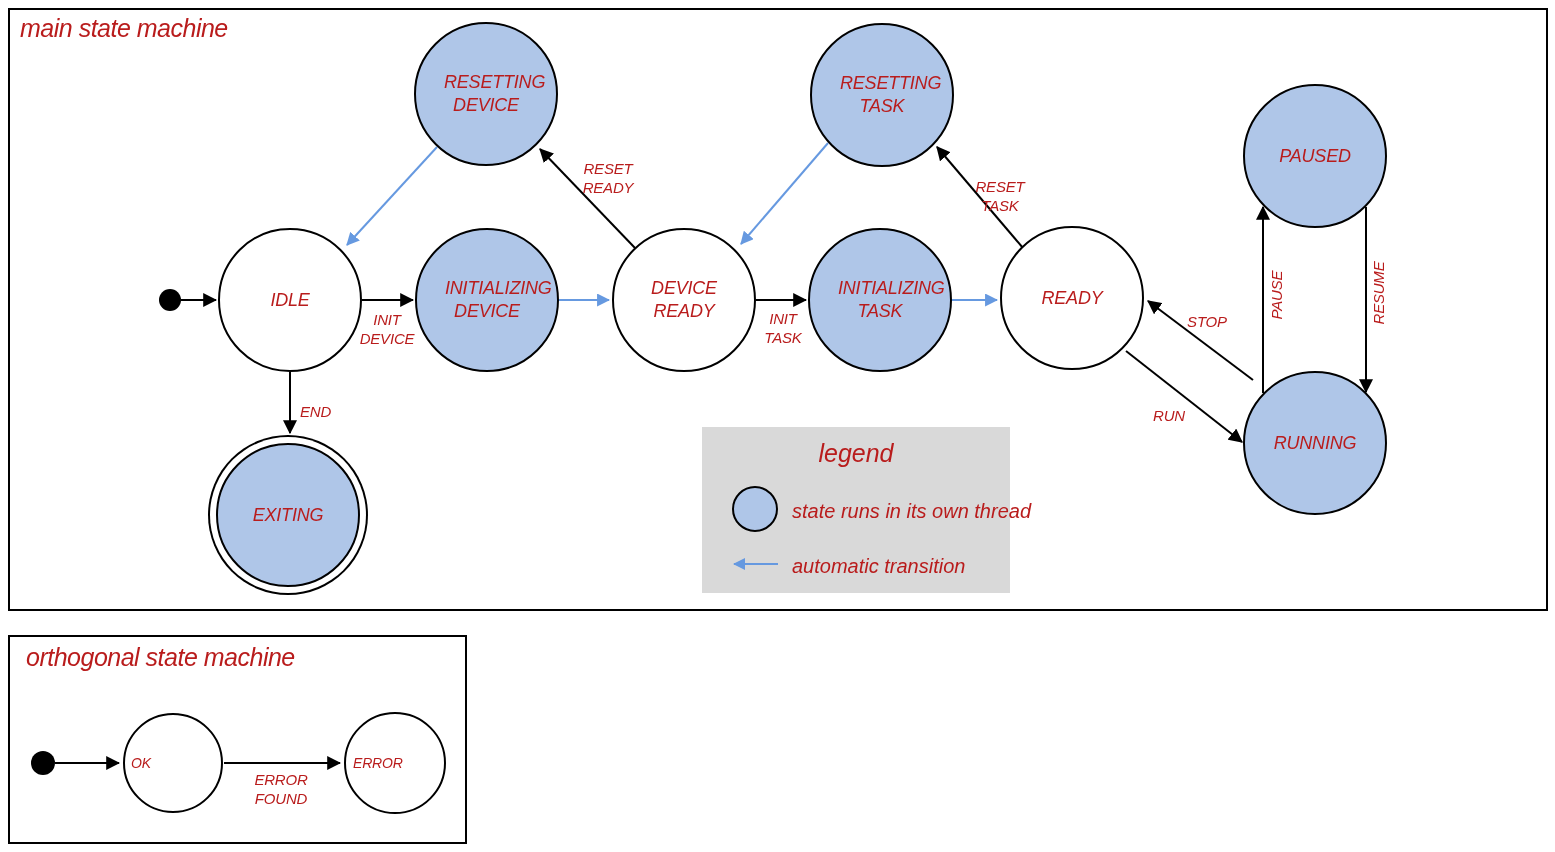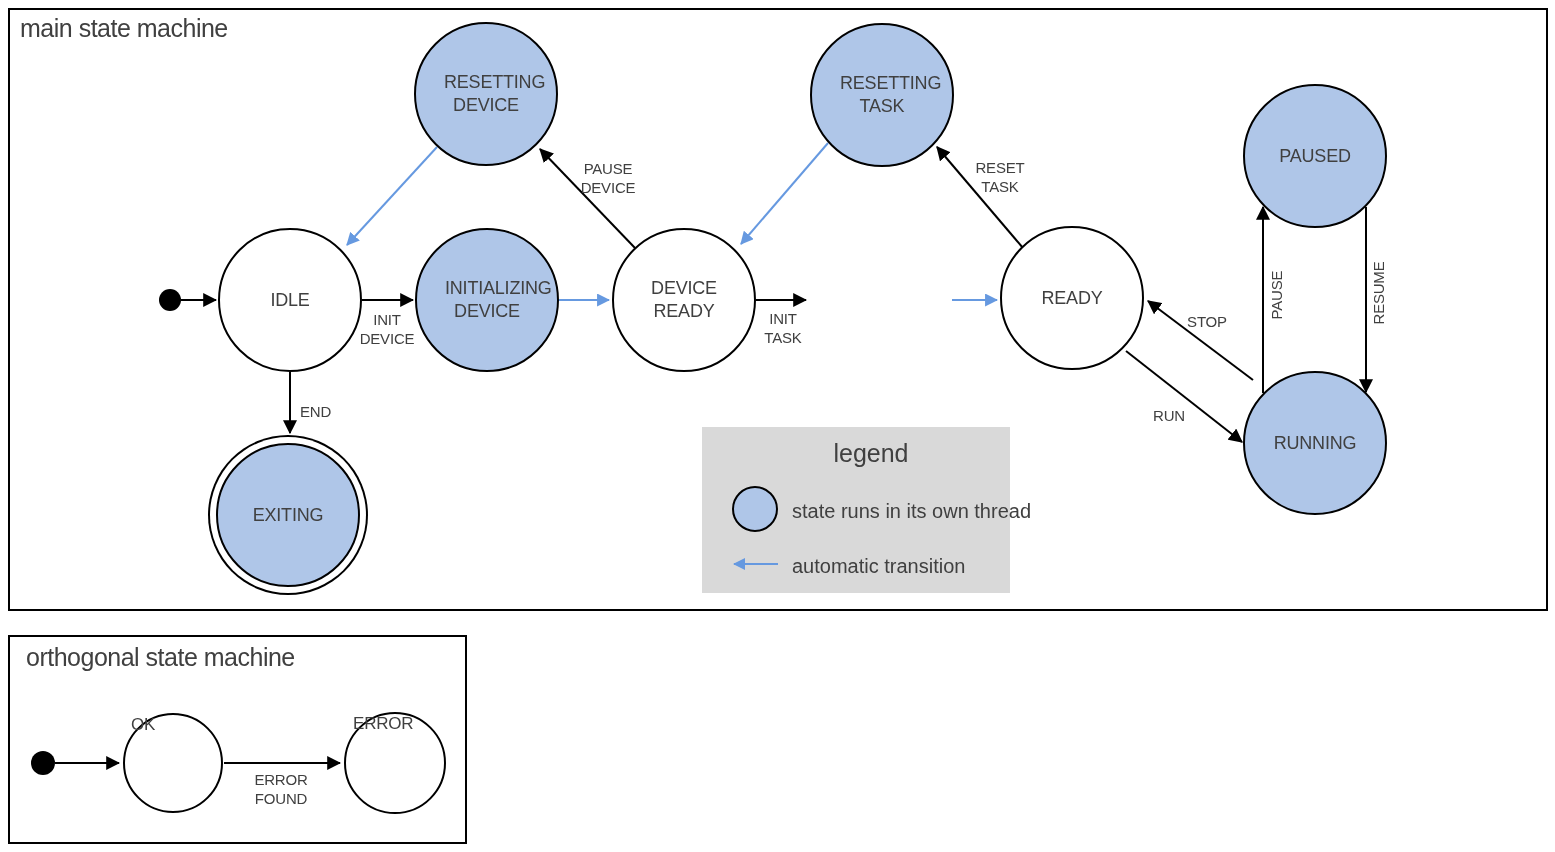--- a/index.html
+++ b/index.html
@@ -1,18 +1,18 @@
 <!DOCTYPE html>
 <html style="--thread-fill: #afc6e8; --plain-fill: #ffffff; --stroke: #000000; --auto-transition: #6699e0; --legend-bg: #d9d9d9;"><head>
 <meta charset="utf-8">
 <style>
   html,body { margin:0; padding:0; background:#fff; }
   .canvas {
     position:relative; width:1555px; height:852px; background:#fff;
-    font-family:"Liberation Sans", sans-serif; color:#404040; overflow:hidden;
+    font-family:"Liberation Sans", sans-serif; color:#b91c1c; overflow:hidden;font-style:italic;
   }
   .panel {
     position:absolute; background:#fff; border:2px solid #000; box-sizing:content-box;
   }
   .panel-title {
     position:absolute; font-size:25px; letter-spacing:-0.5px; white-space:nowrap;
   }
   .edges { position:absolute; left:0; top:0; pointer-events:none; }
   .edge-black { stroke:var(--stroke,#000); stroke-width:2; fill:none; }
   .edge-blue  { stroke:var(--auto-transition,#6699e0); stroke-width:2; fill:none; }
@@ -28,29 +28,29 @@
   .state-label { display:block; width:84px; }
   .idot { position:absolute; background:var(--stroke,#000); border-radius:50%; }
   .edge-label {
     position:absolute; font-size:15px; line-height:1.25; text-align:center;
     letter-spacing:-0.2px; width:60px;
   }
   .edge-label.rot { width:80px; height:20px; transform:rotate(-90deg); white-space:nowrap; }
   .legend {
     position:absolute; background:var(--legend-bg,#d9d9d9);
   }
-  .legend-title { position:absolute; top:12px; left:0; width:100%; text-align:center; font-size:25px;padding-left:15px; }
+  .legend-title { position:absolute; top:12px; left:0; width:100%; text-align:center; font-size:25px; }
   .legend-circle {
     position:absolute; width:46px; height:46px; border:2px solid var(--stroke,#000);
     border-radius:50%; background:var(--thread-fill,#afc6e8); box-sizing:border-box;
   }
   .legend-item { position:absolute; font-size:20px; white-space:nowrap; }
   .ostate {
     position:absolute; border:2px solid var(--stroke,#000); border-radius:50%; background:#fff;
-    display:flex; align-items:flex-start; justify-content:center; font-size:17px;
+    display:flex; align-items:center; justify-content:center; font-size:14px;
     letter-spacing:-0.2px; box-sizing:border-box;
   }
 </style>
 </head>
 <body>
 
 <div class="canvas">
 
   <section class="panel" style="left:8px; top:8px; width:1536px; height:599px;">
 
@@ -91,37 +91,40 @@
     </div>
     <div class="state threaded" style="left:405px; top:218px;">
       <span class="state-label">INITIALIZING DEVICE</span>
     </div>
     <div class="state" style="left:602px; top:218px;">
       <span class="state-label">DEVICE READY</span>
     </div>
     <div class="state threaded" style="left:800px; top:13px;">
       <span class="state-label">RESETTING TASK</span>
     </div>
+    <div class="state threaded" style="left:798px; top:218px;">
+      <span class="state-label">INITIALIZING TASK</span>
+    </div>
     <div class="state" style="left:990px; top:216px;">
       <span class="state-label">READY</span>
     </div>
     <div class="state threaded" style="left:1233px; top:74px;">
       <span class="state-label">PAUSED</span>
     </div>
     <div class="state threaded" style="left:1233px; top:361px;">
       <span class="state-label">RUNNING</span>
     </div>
     <div class="state threaded final" style="left:206px; top:433px;">
       <span class="state-label">EXITING</span>
     </div>
 
     <div class="edge-label" style="left:347px; top:301px;">INIT DEVICE</div>
-    <div class="edge-label" style="left:568px; top:150px;">PAUSE DEVICE</div>
+    <div class="edge-label" style="left:568px; top:150px;">RESET READY</div>
     <div class="edge-label" style="left:743px; top:300px;">INIT TASK</div>
-    <div class="edge-label" style="left:960px; top:149px;text-align:center;">RESET TASK</div>
+    <div class="edge-label" style="left:960px; top:168px;text-align:center;">RESET TASK</div>
     <div class="edge-label" style="left:1129px; top:397px;">RUN</div>
     <div class="edge-label" style="left:1167px; top:303px;">STOP</div>
     <div class="edge-label rot" style="left:1228px; top:275px;">PAUSE</div>
     <div class="edge-label rot" style="left:1330px; top:273px;">RESUME</div>
     <div class="edge-label" style="left:290px; top:393px; text-align:left;">END</div>
 
     <div class="legend" style="left:692px; top:417px; width:308px; height:166px;">
       <div class="legend-title">legend</div>
       <div class="legend-circle" style="left:30px; top:59px;"></div>
       <div class="legend-item" style="left:90px; top:73px;">state runs in its own thread</div>

